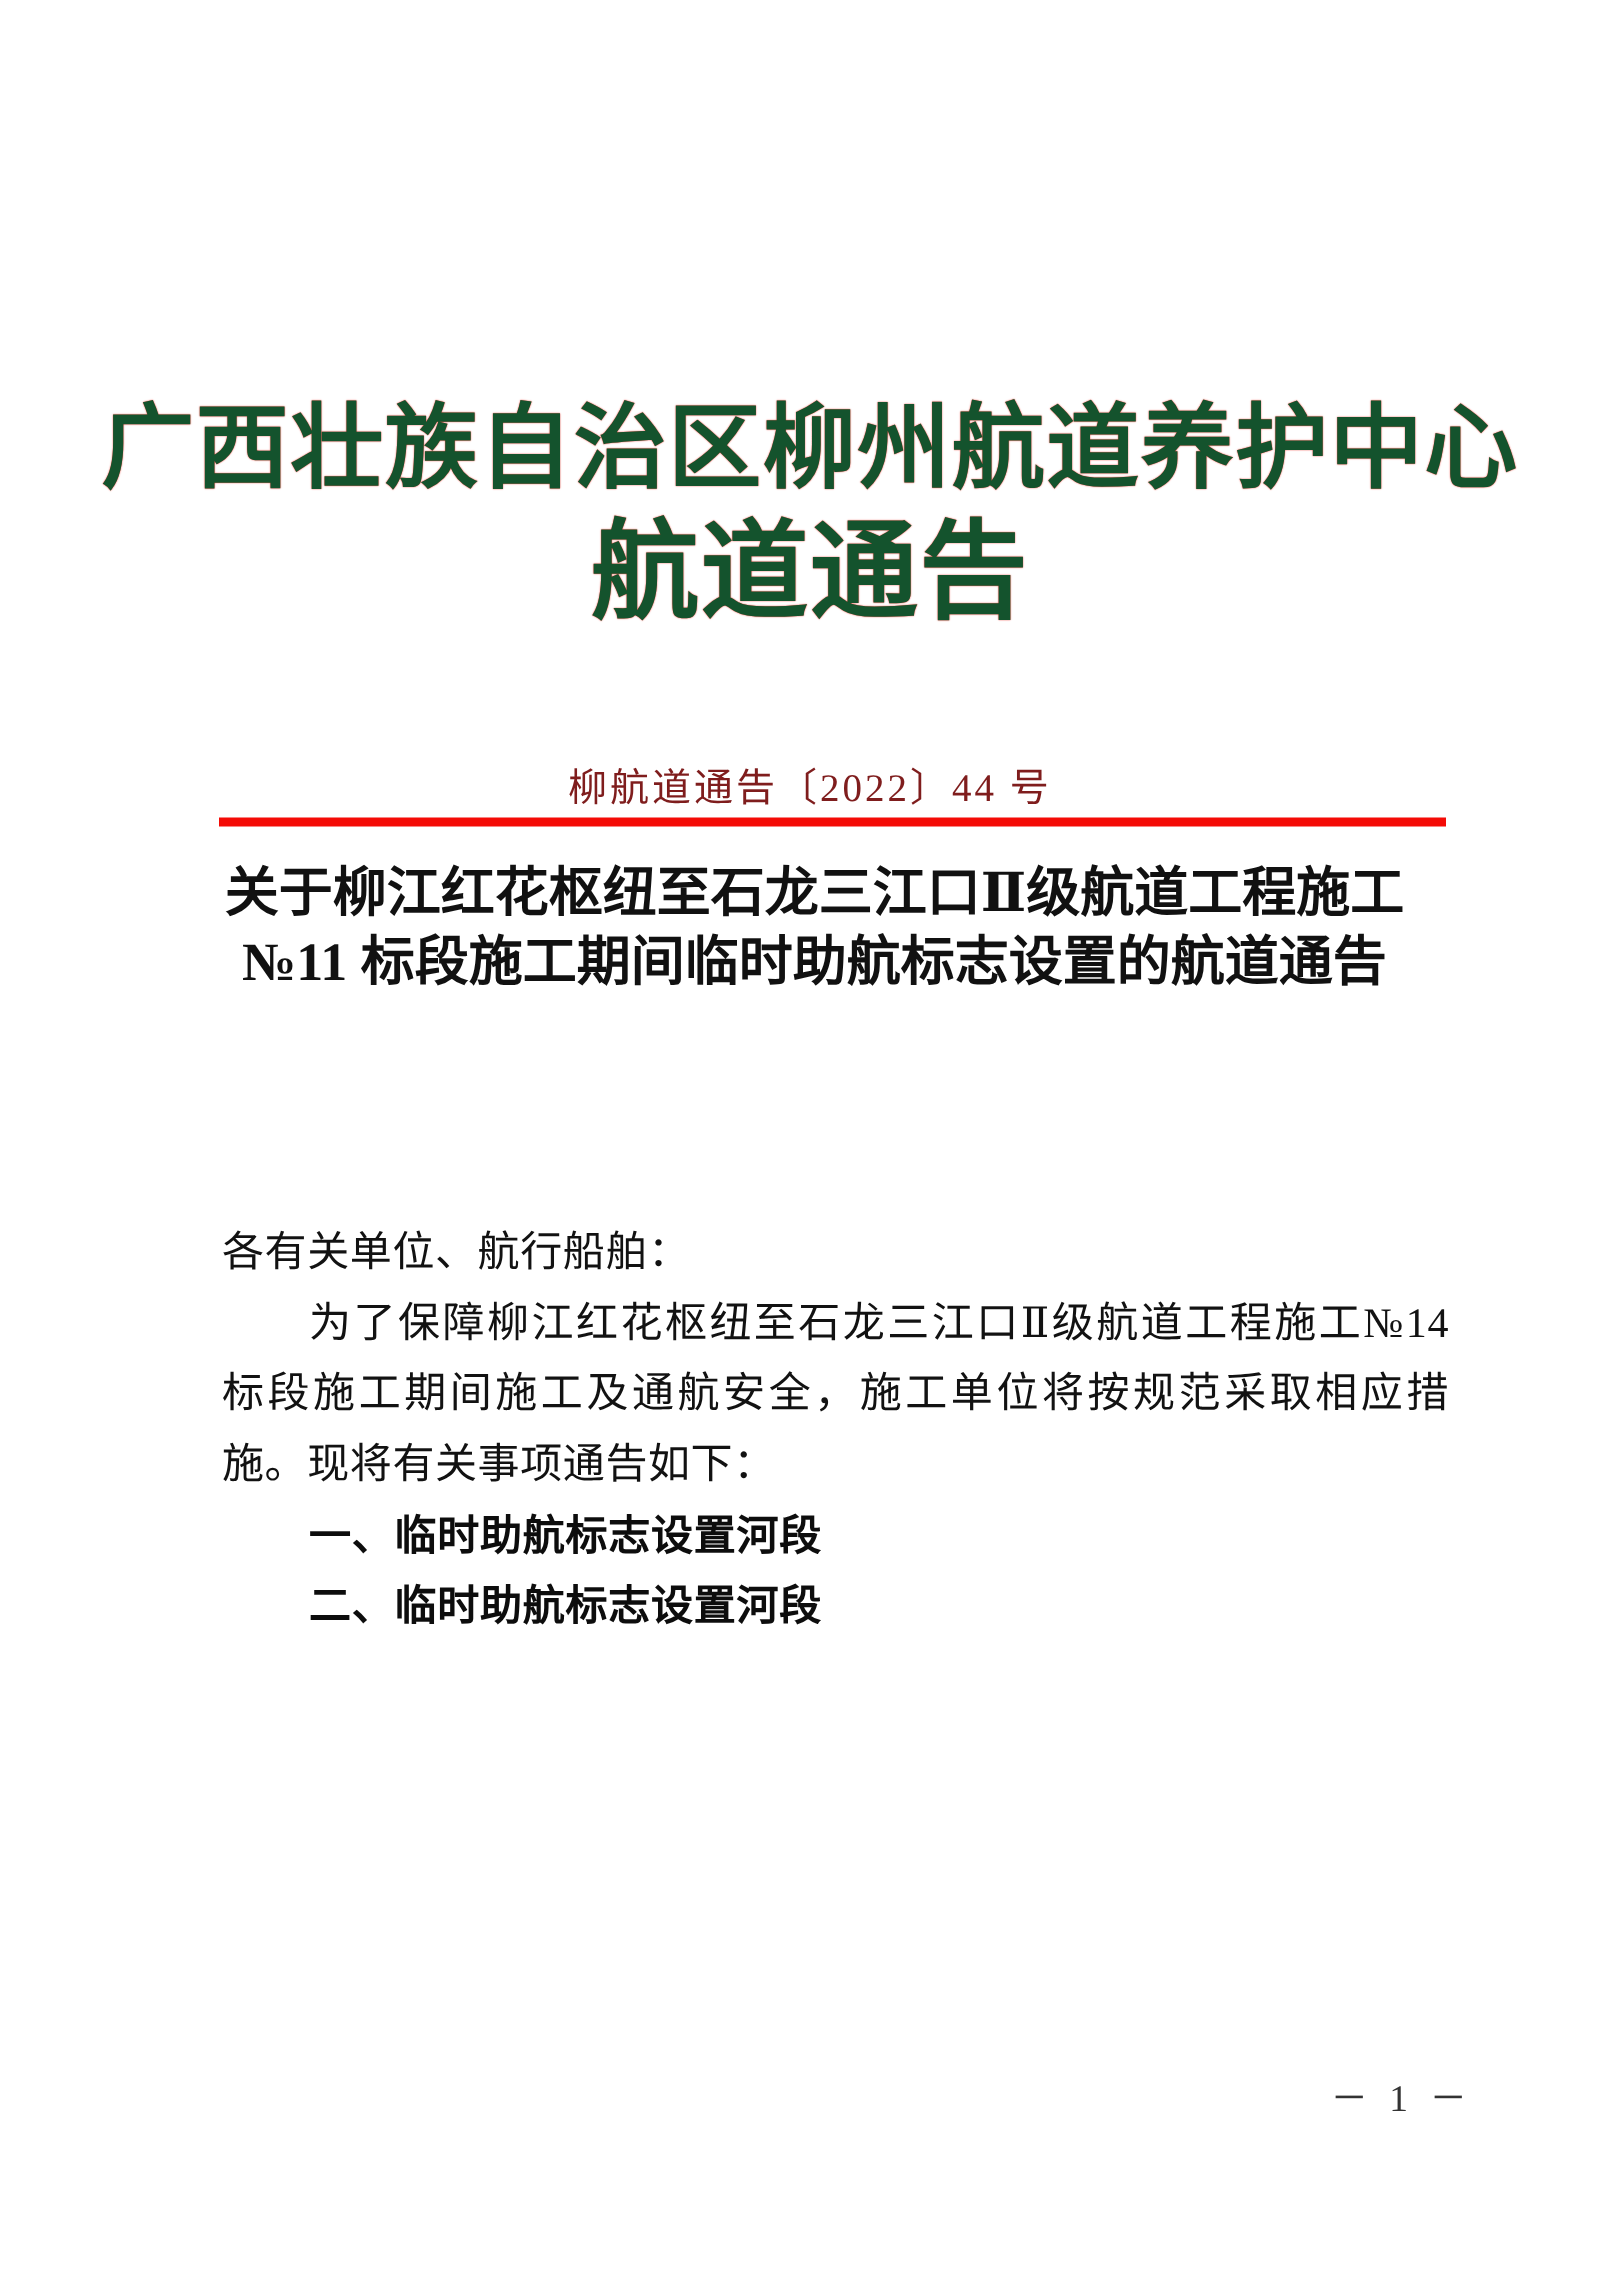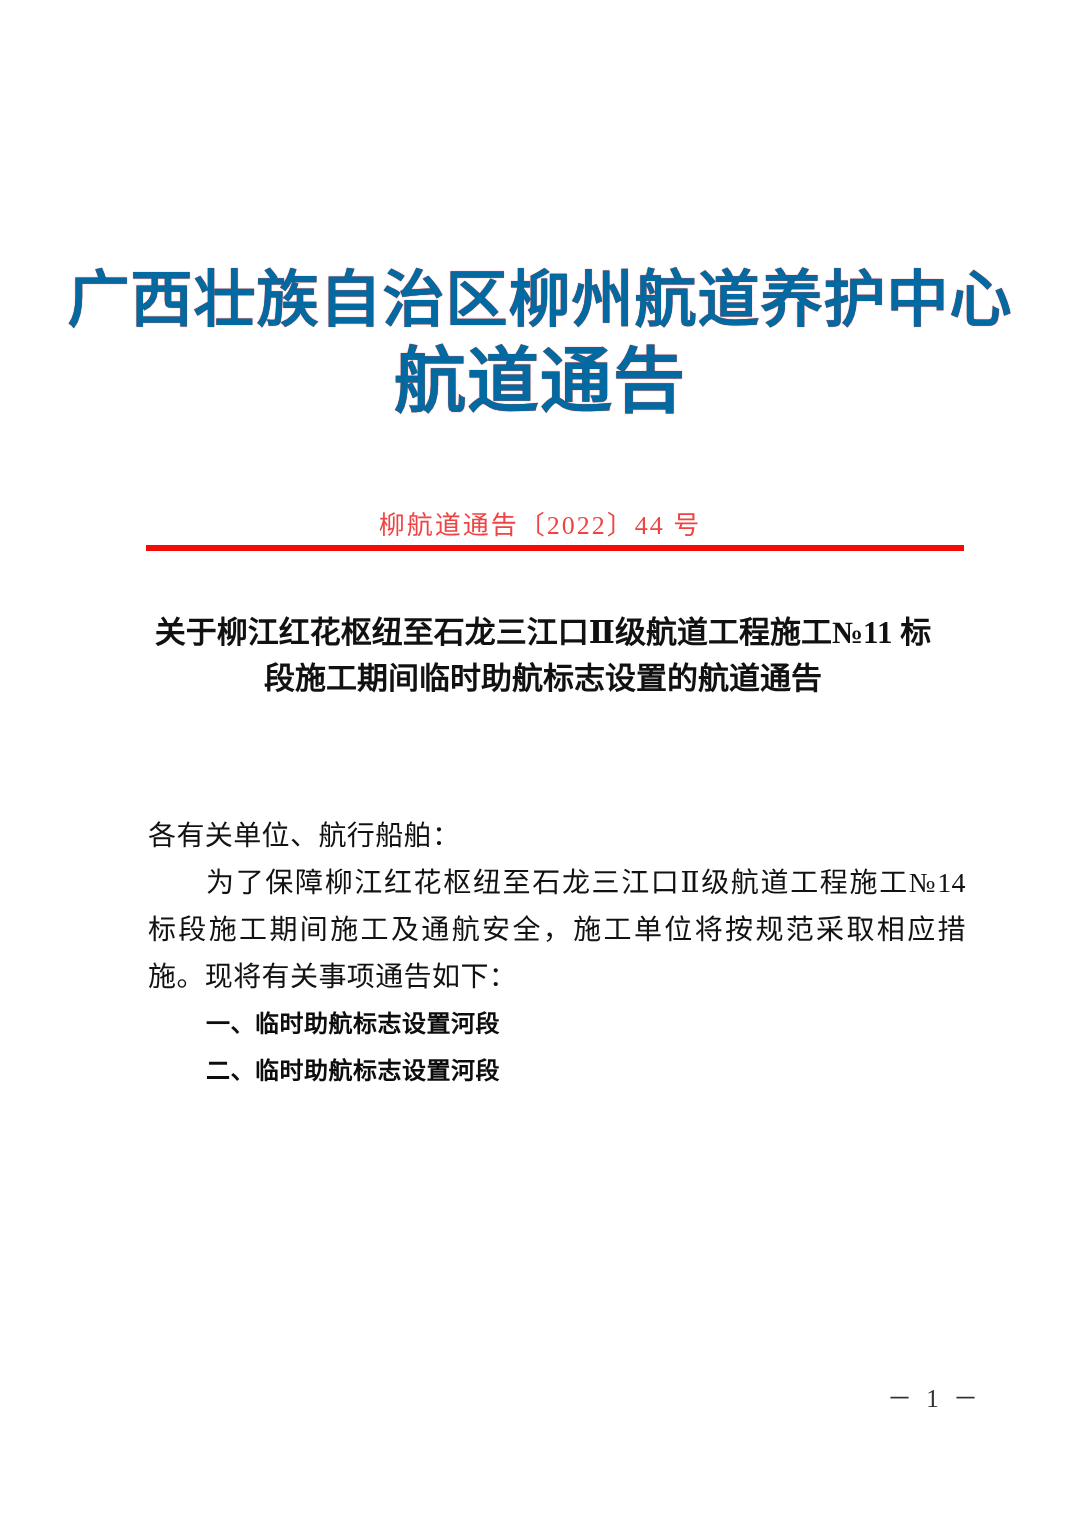--- a/index.html
+++ b/index.html
@@ -24,21 +24,21 @@
 
   
   .masthead {
     position: absolute;
     left: 0;
     top: 258px;
     width: 1080px;
     text-align: center;
   }
   .masthead-line {
-    color: #0369a1;
+    color: #14532d;
     font-family: "Liberation Serif", "DejaVu Serif", serif;
     font-weight: 700;
     font-size: 62px;
     line-height: 84px;
     letter-spacing: 1px;
     white-space: nowrap;
     text-shadow: 0 0 1px #e8170c;
   }
   .masthead-line.second {
     font-size: 72px;
@@ -48,43 +48,43 @@
   
   .doc-number {
     position: absolute;
     left: 0;
     top: 504px;
     width: 1080px;
     text-align: center;
     font-family: "Liberation Serif", "DejaVu Serif", serif;
     font-size: 26px;
     letter-spacing: 2px;
-    color: #ef4444;
+    color: #7f1d1d;
   }
 
   
   .red-rule {
     position: absolute;
     left: 146px;
     top: 545px;
     width: 818px;
     height: 6px;
     background: #f40b06;
   }
 
   
   .doc-title {
     position: absolute;
     left: 148px;
-    top: 610px;
+    top: 572px;
     width: 790px;
     text-align: center;
     font-family: "Liberation Serif", "DejaVu Serif", serif;
     font-weight: 700;
-    font-size: 31px;
+    font-size: 36px;
     line-height: 46px;
     color: #111111;
     letter-spacing: 0px;
   }
 
   
   .body-block {
     position: absolute;
     left: 148px;
     top: 812px;
@@ -99,21 +99,21 @@
     text-justify: inter-ideograph;
     margin: 0;
     letter-spacing: 0.4px;
   }
   .para.indent {
     text-indent: 58px;
   }
   .heading {
     font-family: "Liberation Sans", "DejaVu Sans", sans-serif;
     font-weight: 700;
-    font-size: 24px;
+    font-size: 28px;
     line-height: 47px;
     color: #0d0d0d;
     margin: 0;
     text-indent: 58px;
     letter-spacing: 0.5px;
   }
 
   
   .footer {
     position: absolute;

